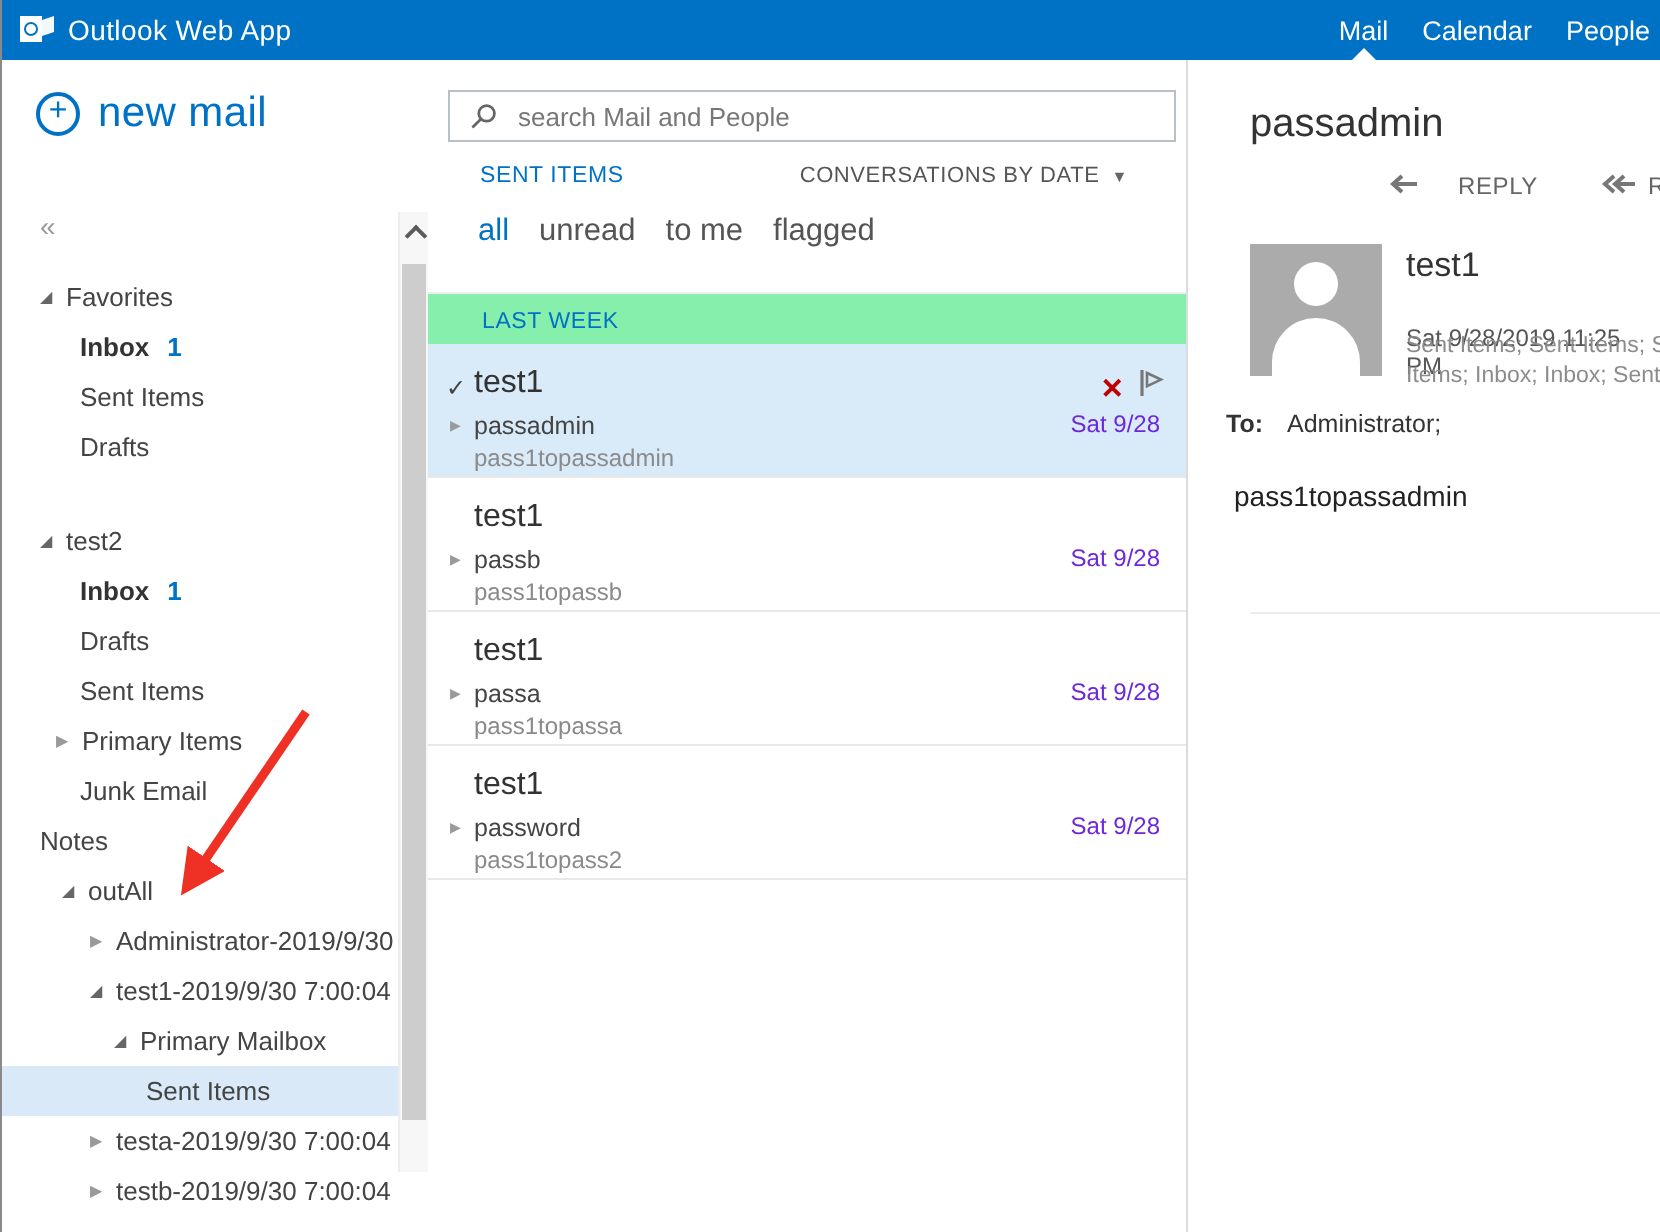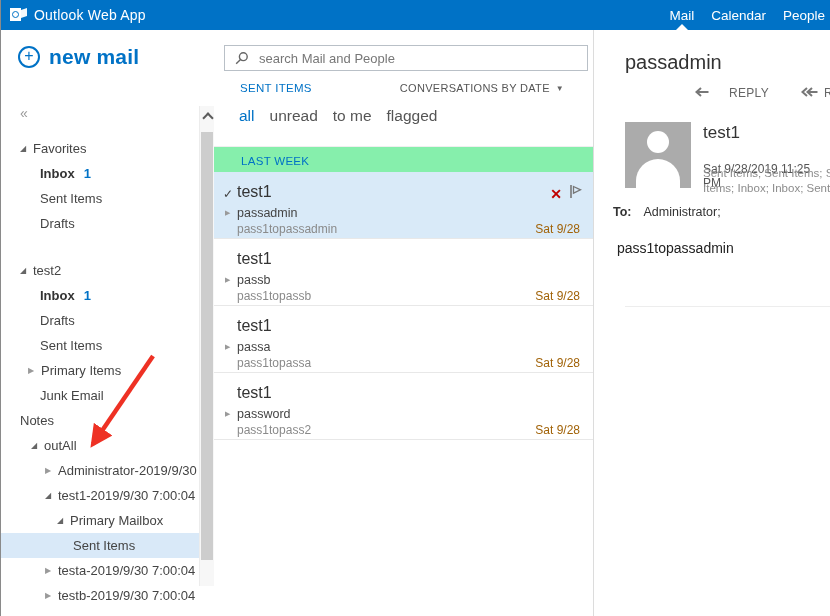--- a/index.html
+++ b/index.html
@@ -23,21 +23,21 @@
   .topnav .nav-item.active::after{
     content:"";position:absolute;left:50%;bottom:0;margin-left:-6px;
     border-left:6px solid transparent;border-right:6px solid transparent;border-bottom:6px solid #fff;
   }
 
   
   .sidebar{position:absolute;left:0;top:30px;width:199px;height:586px;background:#fff;overflow:hidden;}
   .new-mail{position:absolute;left:18px;top:15px;display:flex;align-items:center;gap:9px;color:#0072c6;cursor:pointer;}
   .plus-circle{width:18px;height:18px;border:2px solid #0072c6;border-radius:50%;position:relative;}
   .plus-circle::before{content:"+";position:absolute;left:0;top:-1px;width:18px;height:18px;line-height:18px;text-align:center;font-size:16px;font-weight:400;}
-  .new-mail .nm-label{font-size:21px;font-weight:700;letter-spacing:.2px;}
+  .new-mail .nm-label{font-size:21px;font-weight:400;letter-spacing:.2px;}
   .collapse-btn{position:absolute;left:20px;top:75px;font-size:14px;color:#999;cursor:pointer;}
 
   .tree{position:absolute;left:0;top:106px;width:199px;}
   .trow{height:25px;line-height:25px;display:flex;align-items:center;font-size:13px;color:#444;white-space:nowrap;overflow:hidden;cursor:pointer;}
   .trow .mk{width:13px;flex:0 0 13px;font-size:8px;display:inline-block;}
   .trow .mk.exp{color:#666;}
   .trow .mk.col{color:#9a9a9a;}
   .trow.bold .lbl{font-weight:bold;color:#333;}
   .trow .cnt{margin-left:9px;color:#0072c6;font-weight:bold;}
   .trow.selected{background:#d9e9f8;}
@@ -64,21 +64,21 @@
   .group-band{position:absolute;left:0;right:0;top:116px;height:25px;line-height:25px;border-top:1px solid #efefef;border-bottom:1px solid #e3e3e3;background:#86efac;}
   .group-band .g-label{margin-left:27px;font-size:11.5px;color:#0072c6;letter-spacing:.3px;}
   .mail-items{position:absolute;left:0;right:0;top:142px;}
   .mail-item{position:relative;height:66px;border-bottom:1px solid #e8e8e8;background:#fff;cursor:pointer;}
   .mail-item.selected{background:#d9eaf8;}
   .mi-title{position:absolute;left:23px;top:11px;font-size:16px;color:#333;}
   .mi-check{position:absolute;left:9px;top:15px;font-size:12px;color:#444;}
   .mi-expander{position:absolute;left:11px;top:37px;font-size:7px;color:#9a9a9a;}
   .mi-sender{position:absolute;left:23px;top:34px;font-size:12.5px;color:#444;}
   .mi-preview{position:absolute;left:23px;top:50px;font-size:12px;color:#8a8a8a;}
-  .mi-date{position:absolute;right:13px;top:50px;font-size:12px;color:#a16207;}
+  .mi-date{position:absolute;right:13px;top:33px;font-size:12px;color:#6d28d9;}
   .mi-icons{position:absolute;right:11px;top:12px;display:flex;align-items:center;gap:7px;}
   .mi-del{font-size:14px;font-weight:bold;color:#c00000;line-height:14px;cursor:pointer;}
 
   
   .readpane{position:absolute;left:595px;top:30px;width:235px;height:586px;overflow:hidden;background:#fff;}
   .subject{position:absolute;left:30px;top:21px;font-size:20px;color:#333;font-weight:400;}
   .action{position:absolute;top:56px;display:flex;align-items:center;gap:6px;font-size:12px;color:#666;letter-spacing:.3px;cursor:pointer;white-space:nowrap;}
   .action.reply{left:100px;gap:20px;}
   .action.replyall{left:206px;}
   .avatar{position:absolute;left:30px;top:92px;width:66px;height:66px;background:#ababab;overflow:hidden;}

